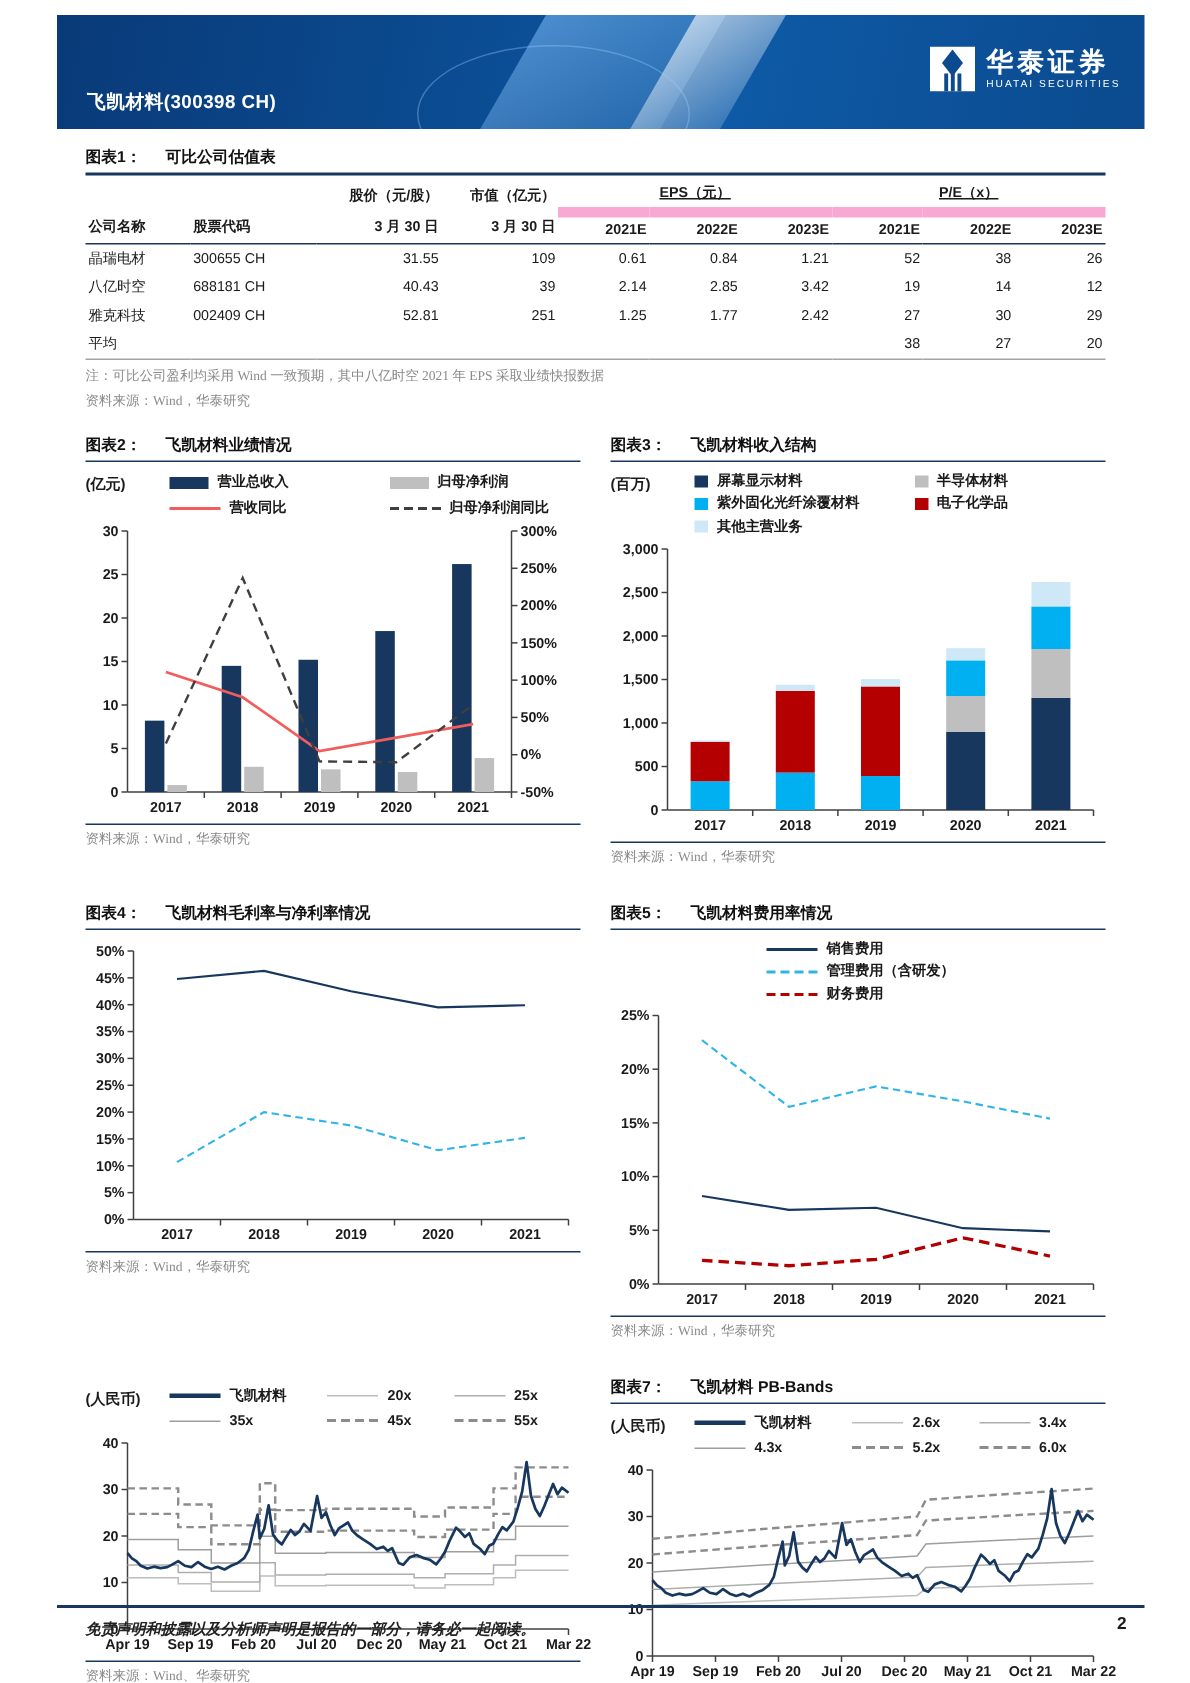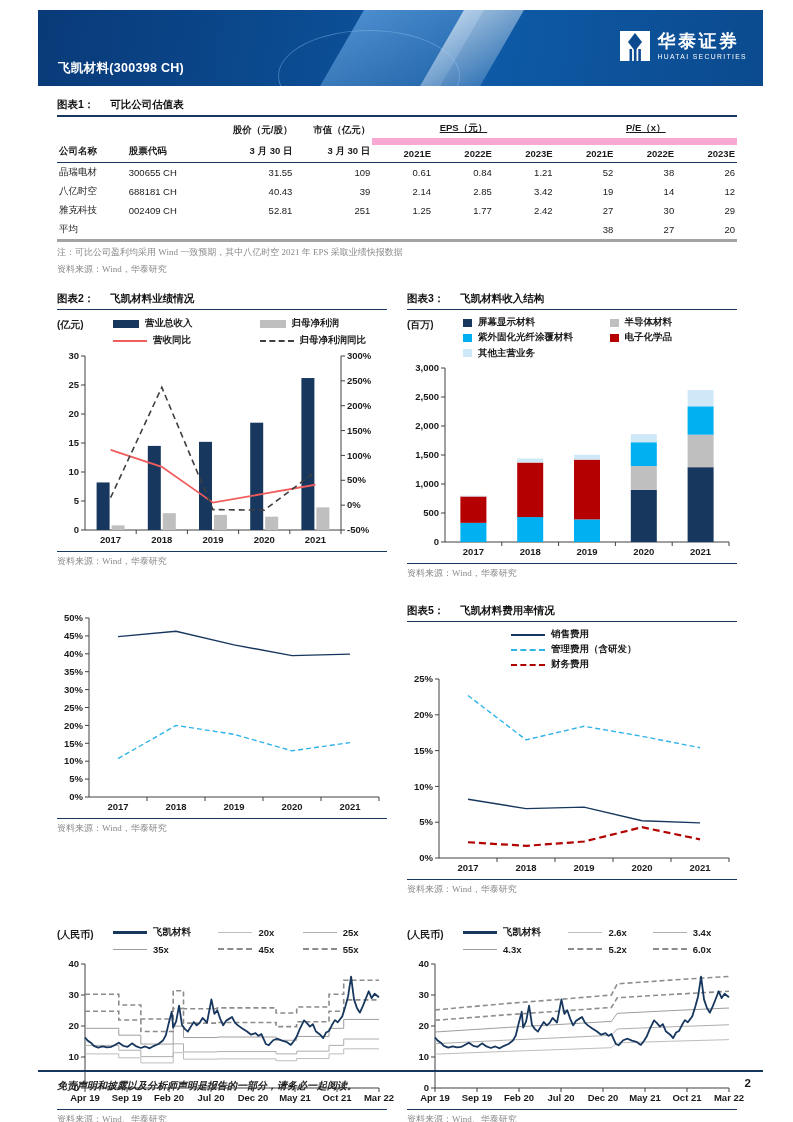--- a/index.html
+++ b/index.html
@@ -29,21 +29,21 @@
   .fig-head.thin{border-bottom-width:1.5px;}
   .fig-label{white-space:nowrap;}
   
   table.cmp{width:100%;border-collapse:collapse;font-size:9.5px;margin-top:2px;}
   table.cmp th,table.cmp td{padding:3px 2px;font-weight:bold;white-space:nowrap;}
   table.cmp td{font-weight:normal;}
   table.cmp .l{text-align:left;} table.cmp .r{text-align:right;} table.cmp .c{text-align:center;}
   table.cmp thead tr.grp th{border-bottom:none;}
   table.cmp thead tr.grp th.u{border-bottom:7px solid #f9a8d4;text-decoration:underline;}
   table.cmp thead tr.cols th{border-bottom:1px solid #17375e;}
-  table.cmp tbody tr:last-child td{border-bottom:3px solid #a3a3a3;}
+  table.cmp tbody tr:last-child td{border-bottom:1px solid #a3a3a3;}
   .note-line,.src-line{font-family:"Liberation Serif",serif;font-size:9px;color:#8a8a8a;margin-top:4px;}
   
   .chartgrid{display:grid;grid-template-columns:330px 330px;column-gap:20px;margin-top:16px;}
   .chart-block{margin-bottom:24px;}
   .chart-area{position:relative;margin-top:6px;}
   .unit{position:absolute;left:0;top:2px;font-size:10px;font-weight:bold;}
   .legend{font-size:9.5px;font-weight:bold;color:#1a1a1a;}
   .legend .li{display:flex;align-items:center;gap:6px;min-height:13px;}
   .lt{white-space:nowrap;}
   .sw{display:inline-block;flex:none;}
@@ -342,20 +342,24 @@
             <rect x="110.19999999999999" y="98.48" width="26" height="4.060000000000002" fill="#cfe8f7"></rect>
             <rect x="167" y="94.71" width="26" height="4.930000000000007" fill="#cfe8f7"></rect>
             <rect x="223.79999999999998" y="74.12" width="26" height="8.11999999999999" fill="#cfe8f7"></rect>
             <rect x="280.6" y="30.04000000000002" width="26" height="16.23999999999998" fill="#cfe8f7"></rect>
           </svg>
         </div>
         <div class="src-rule"></div>
         <div class="chart-source">资料来源：Wind，华泰研究</div>
       </div>
       <div class="chart-block">
+        <div class="fig-head thin">
+          <span class="fig-label">图表4：</span>
+          <span>飞凯材料毛利率与净利率情况</span>
+        </div>
         <div class="chart-area">
           <svg width="330" height="205" style="overflow:visible;display:block">
             <line x1="32" y1="8" x2="32" y2="187" stroke="#404040" stroke-width="1"></line>
             <line x1="32" y1="187" x2="322" y2="187" stroke="#404040" stroke-width="1"></line>
             <line x1="28" y1="187" x2="32" y2="187" stroke="#404040" stroke-width="1"></line>
             <text x="26" y="190.2" text-anchor="end" class="ax">0%</text>
             <line x1="28" y1="169.1" x2="32" y2="169.1" stroke="#404040" stroke-width="1"></line>
             <text x="26" y="172.29999999999998" text-anchor="end" class="ax">5%</text>
             <line x1="28" y1="151.2" x2="32" y2="151.2" stroke="#404040" stroke-width="1"></line>
             <text x="26" y="154.39999999999998" text-anchor="end" class="ax">10%</text>
@@ -508,20 +512,24 @@
             <polyline points="28,72.32499999999999 61.81,72.32499999999999 61.81,79.16050000000001 83.86,79.16050000000001 83.86,88.0575 116.2,88.0575 116.2,70.155 126.49000000000001,70.155 126.49000000000001,81.54749999999999 160.3,81.54749999999999 160.3,81.005 219.1,81.005 219.1,84.25999999999999 239.67999999999998,84.25999999999999 239.67999999999998,80.4625 272.02,80.4625 272.02,72.32499999999999 286.72,72.32499999999999 286.72,63.428 322,63.428" fill="none" stroke="#9e9e9e" stroke-width="1" stroke-dasharray=""></polyline>
             <polyline points="28,55.27499999999998 61.81,55.27499999999998 61.81,64.0635 83.86,64.0635 83.86,75.5025 116.2,75.5025 116.2,52.485 126.49000000000001,52.485 126.49000000000001,67.1325 160.3,67.1325 160.3,66.435 219.1,66.435 219.1,70.62 239.67999999999998,70.62 239.67999999999998,65.7375 272.02,65.7375 272.02,55.27499999999998 286.72,55.27499999999998 286.72,43.835999999999984 322,43.835999999999984" fill="none" stroke="#8c8c8c" stroke-width="1.6" stroke-dasharray="5,3"></polyline>
             <polyline points="28,38.224999999999994 61.81,38.224999999999994 61.81,48.966499999999996 83.86,48.966499999999996 83.86,62.947500000000005 116.2,62.947500000000005 116.2,34.81500000000001 126.49000000000001,34.81500000000001 126.49000000000001,52.7175 160.3,52.7175 160.3,51.864999999999995 219.1,51.864999999999995 219.1,56.980000000000004 239.67999999999998,56.980000000000004 239.67999999999998,51.0125 272.02,51.0125 272.02,38.224999999999994 286.72,38.224999999999994 286.72,24.244 322,24.244" fill="none" stroke="#8c8c8c" stroke-width="1.6" stroke-dasharray="5,3"></polyline>
             <polyline points="28,81.47 30.94,84.88 33.88,86.74000000000001 36.82,89.84 41.23,91.69999999999999 45.64,90.46000000000001 50.05,91.39 54.459999999999994,90.77 57.400000000000006,89.22 61.81,86.74000000000001 66.22,89.84 70.63,90.77 75.03999999999999,87.36 79.44999999999999,90.46000000000001 83.86,92.00999999999999 88.27,90.46000000000001 92.68,92.32 97.08999999999999,89.84 101.5,87.98 105.91000000000001,84.57 108.85000000000001,79.30000000000001 111.78999999999999,66.89999999999999 114.72999999999999,55.739999999999995 116.2,71.55000000000001 119.14,65.35000000000001 122.08,49.53999999999999 125.02000000000001,69.07 127.96000000000001,73.1 130.89999999999998,75.58000000000001 133.83999999999997,70.62 136.78,65.97 139.72,69.38 142.66000000000003,66.89999999999999 145.60000000000002,61.94 150.01,66.58999999999999 154.42000000000002,43.33999999999999 157.36,57.91000000000001 160.3,54.19 163.24,62.870000000000005 166.17999999999998,69.38 169.12,64.73 172.06,62.870000000000005 175,61.010000000000005 177.94,66.58999999999999 180.88,69.38 185.29000000000002,72.48 189.70000000000002,75.27 194.10999999999999,78.68 198.51999999999998,77.13 201.45999999999998,79.91999999999999 204.4,78.06 208.81,87.98 211.75,89.22 216.16,84.25999999999999 220.57000000000002,82.71000000000001 224.98000000000002,84.57 229.39000000000001,85.81 233.79999999999998,88.91 236.73999999999998,85.19 239.67999999999998,80.53999999999999 242.62,73.41 247.03,64.42 249.97,67.21000000000001 252.91,70.62 255.85,68.14 258.79,75.27 263.20000000000005,78.68 266.14,82.09 269.08,76.51 272.02,74.96000000000001 274.96,69.07 277.9,64.11 280.84000000000003,66.28 285.25,60.39 288.19,51.08999999999999 291.13,40.239999999999995 294.07,20.710000000000008 297.01,43.33999999999999 299.95,52.019999999999996 302.89000000000004,56.67 305.83,50.16000000000001 308.77,42.72 311.71,35.28 314.65,42.10000000000001 317.59,37.760000000000005 322,41.17" fill="none" stroke="#17375e" stroke-width="1.8" stroke-linejoin="round"></polyline>
           </svg>
         </div>
         <div class="src-rule"></div>
         <div class="chart-source">资料来源：Wind、华泰研究</div>
       </div>
       <div class="chart-block">
+        <div class="fig-head thin">
+          <span class="fig-label">图表7：</span>
+          <span>飞凯材料 PB-Bands</span>
+        </div>
         <div class="chart-area">
           <div class="unit">(人民币)</div>
           <div class="legend lg-grid3" style="min-height: 30px;">
             <span class="li">
               <span class="sw sw-line" style="border-top: 3px solid rgb(23, 55, 94);"></span>
               <span class="lt">飞凯材料</span>
             </span>
             <span class="li">
               <span class="sw sw-line" style="border-top: 1px solid rgb(189, 189, 189);"></span>
               <span class="lt">2.6x</span>

